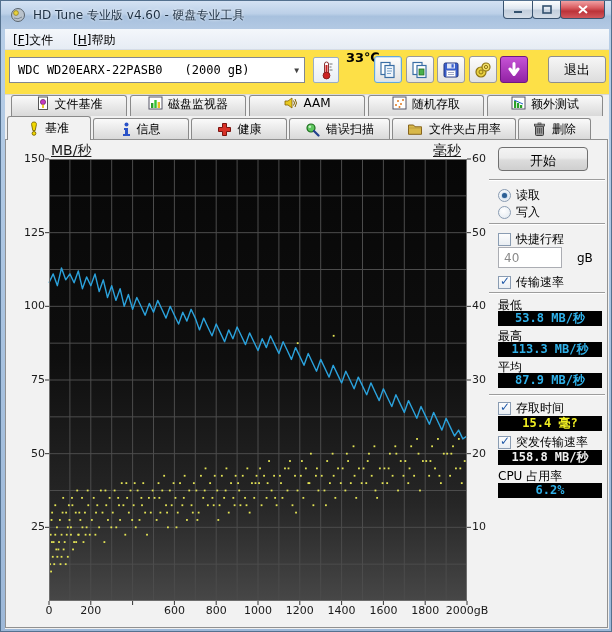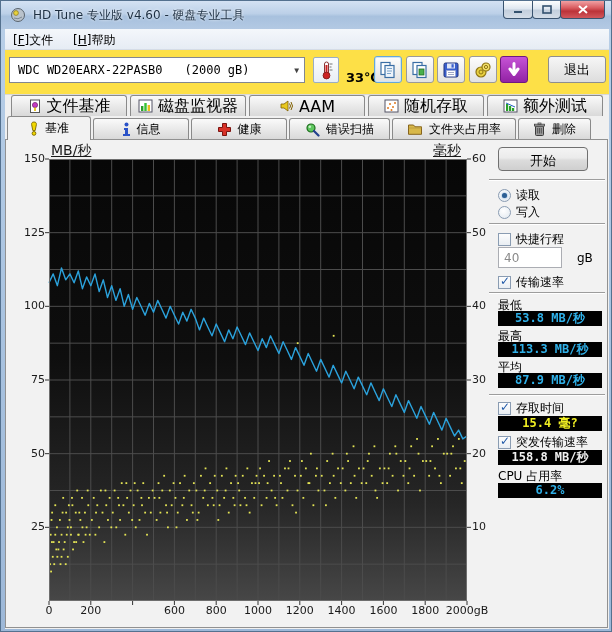--- a/index.html
+++ b/index.html
@@ -32,33 +32,33 @@
   .toolbar { position:absolute; left:0; top:21px; width:604px; height:45px;
     background:#fde047; border-bottom:1px solid #d8d8d8; }
   .combo { position:absolute; left:4px; top:7px; width:296px; height:26px; background:#fff;
     border:1px solid #828790; display:flex; align-items:center;
     font-family:"DejaVu Sans Mono", monospace; font-size:12px; }
   .combo .model { margin-left:8px; white-space:nowrap; }
   .combo .cap { margin-left:22px; white-space:nowrap; }
   .combo .arrow { position:absolute; right:5px; top:8px; font-size:8px; color:#444; }
   .temp-btn { position:absolute; left:308px; top:7px; width:26px; height:26px;
     border:1px solid #9aaec4; background:linear-gradient(180deg,#fcfdfe,#e8eef5); border-radius:2px; }
-  .temp-text { position:absolute; left:341px; top:20px; font-weight:bold; font-size:13px; }
+  .temp-text { position:absolute; left:341px; top:0; font-weight:bold; font-size:13px; }
   .icon-btn { position:absolute; top:6px; width:28px; height:27px; border:1px solid #9a9a9a;
     border-radius:3px; background:linear-gradient(180deg,#fdfdfd,#e2e2e2);
     display:flex; align-items:center; justify-content:center; }
   .icon-btn.hl { border:1px solid #66a7d8; box-shadow:inset 0 0 0 1px #cde4f5; }
   .exit-btn { position:absolute; left:543px; top:6px; width:58px; height:27px;
     border:1px solid #8e8e8e; border-radius:3px;
     background:linear-gradient(180deg,#f6f6f6,#dddddd); text-align:center; padding-top:4px; font-size:13px; }
 
   .tabs-top { position:absolute; left:6px; top:66px; width:592px; height:21px; display:flex; gap:3px; }
   .tab1 { flex:1; height:21px; border:1px solid #8a8a8a; border-bottom:none; border-radius:3px 3px 0 0;
     background:linear-gradient(180deg,#fafafa,#d9d9d9);
-    display:flex; align-items:center; justify-content:center; gap:5px; font-size:16px; }
+    display:flex; justify-content:center; gap:5px; font-size:12px; }
   .tabs-main { position:absolute; left:2px; top:87px; width:600px; height:23px; display:flex; gap:2px; }
   .tab2 { height:21px; margin-top:2px; border:1px solid #8a8a8a; border-bottom:none;
     border-radius:3px 3px 0 0; background:linear-gradient(180deg,#fafafa,#d9d9d9);
     display:flex; align-items:center; justify-content:center; gap:6px; font-size:12px; }
   .tab2.active { height:24px; margin-top:0; background:#f2f2f2; z-index:5; }
 
   .content { position:absolute; left:0px; top:110px; width:603px; height:489px;
     background:#f2f2f2; border:1px solid #919191; }
 
   .axis-label { position:absolute; font-size:14px; color:#1a1a1a; text-decoration:underline; }

